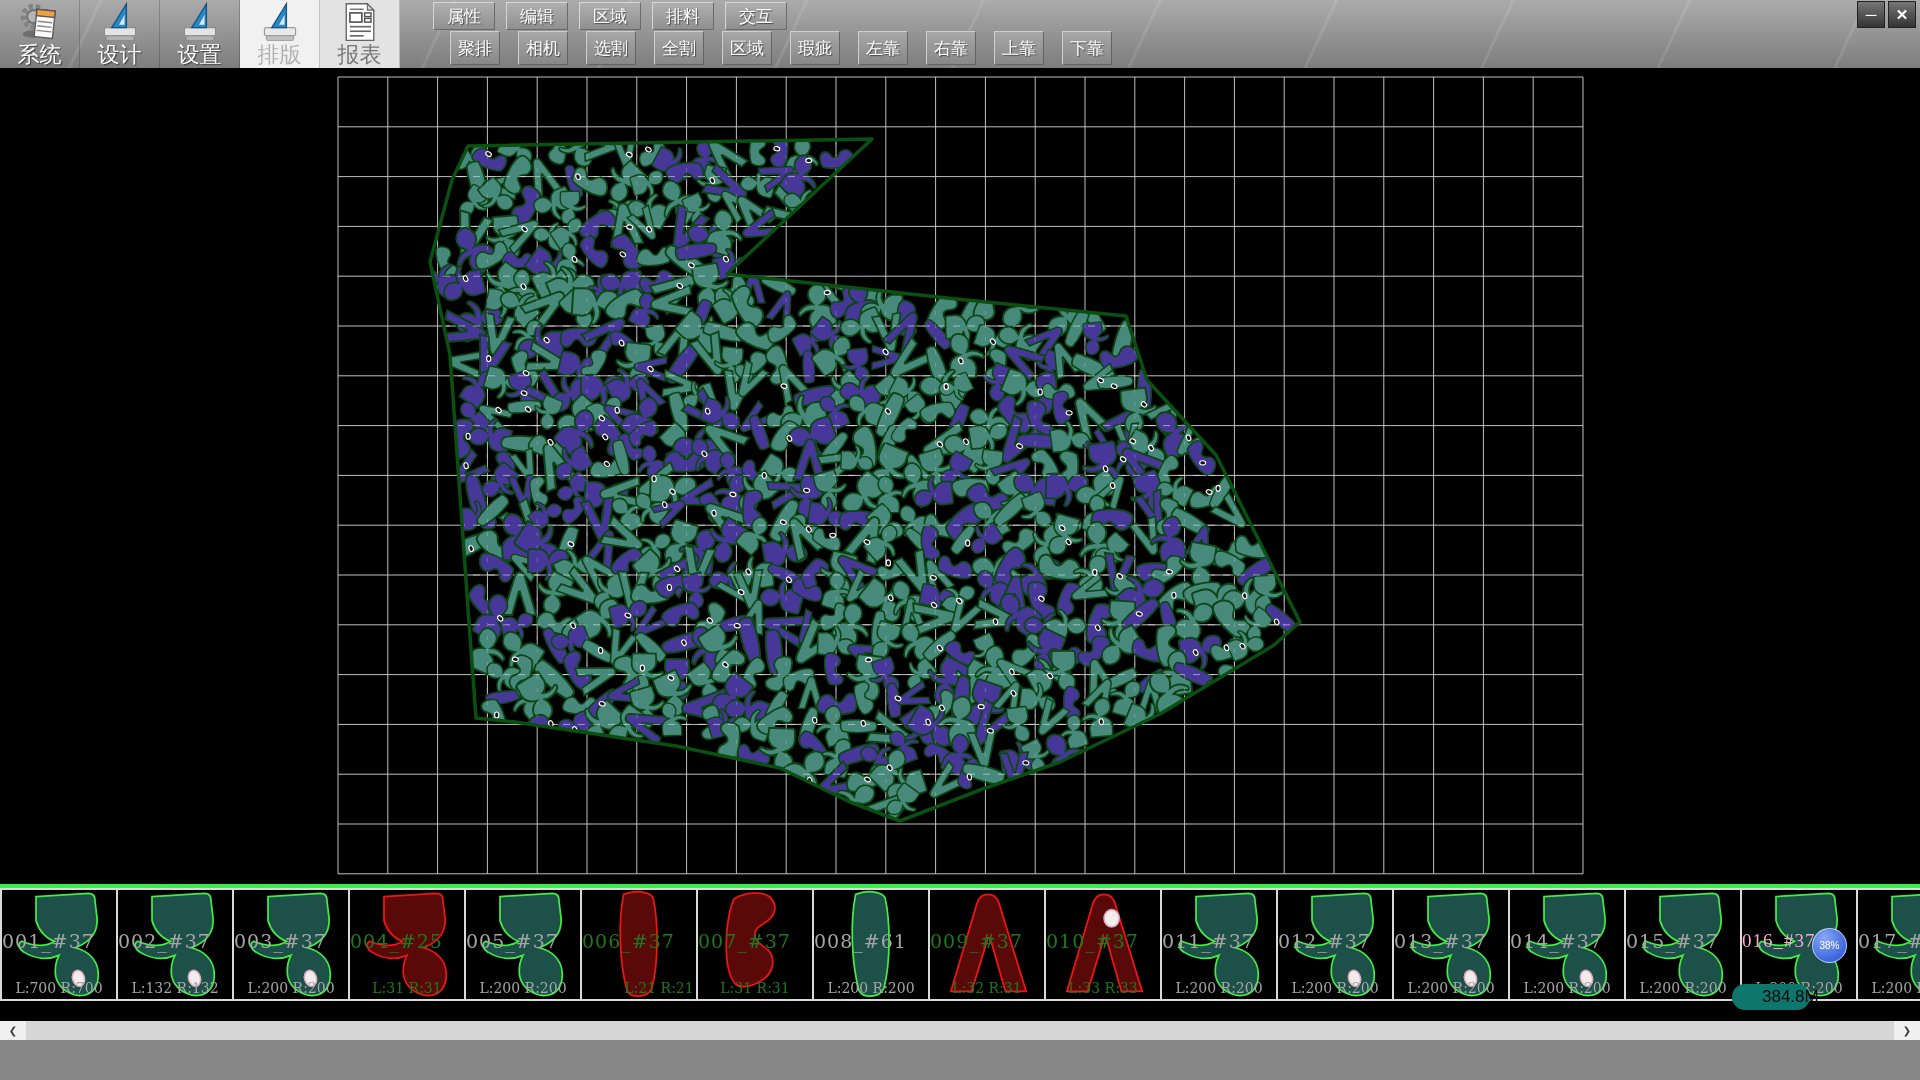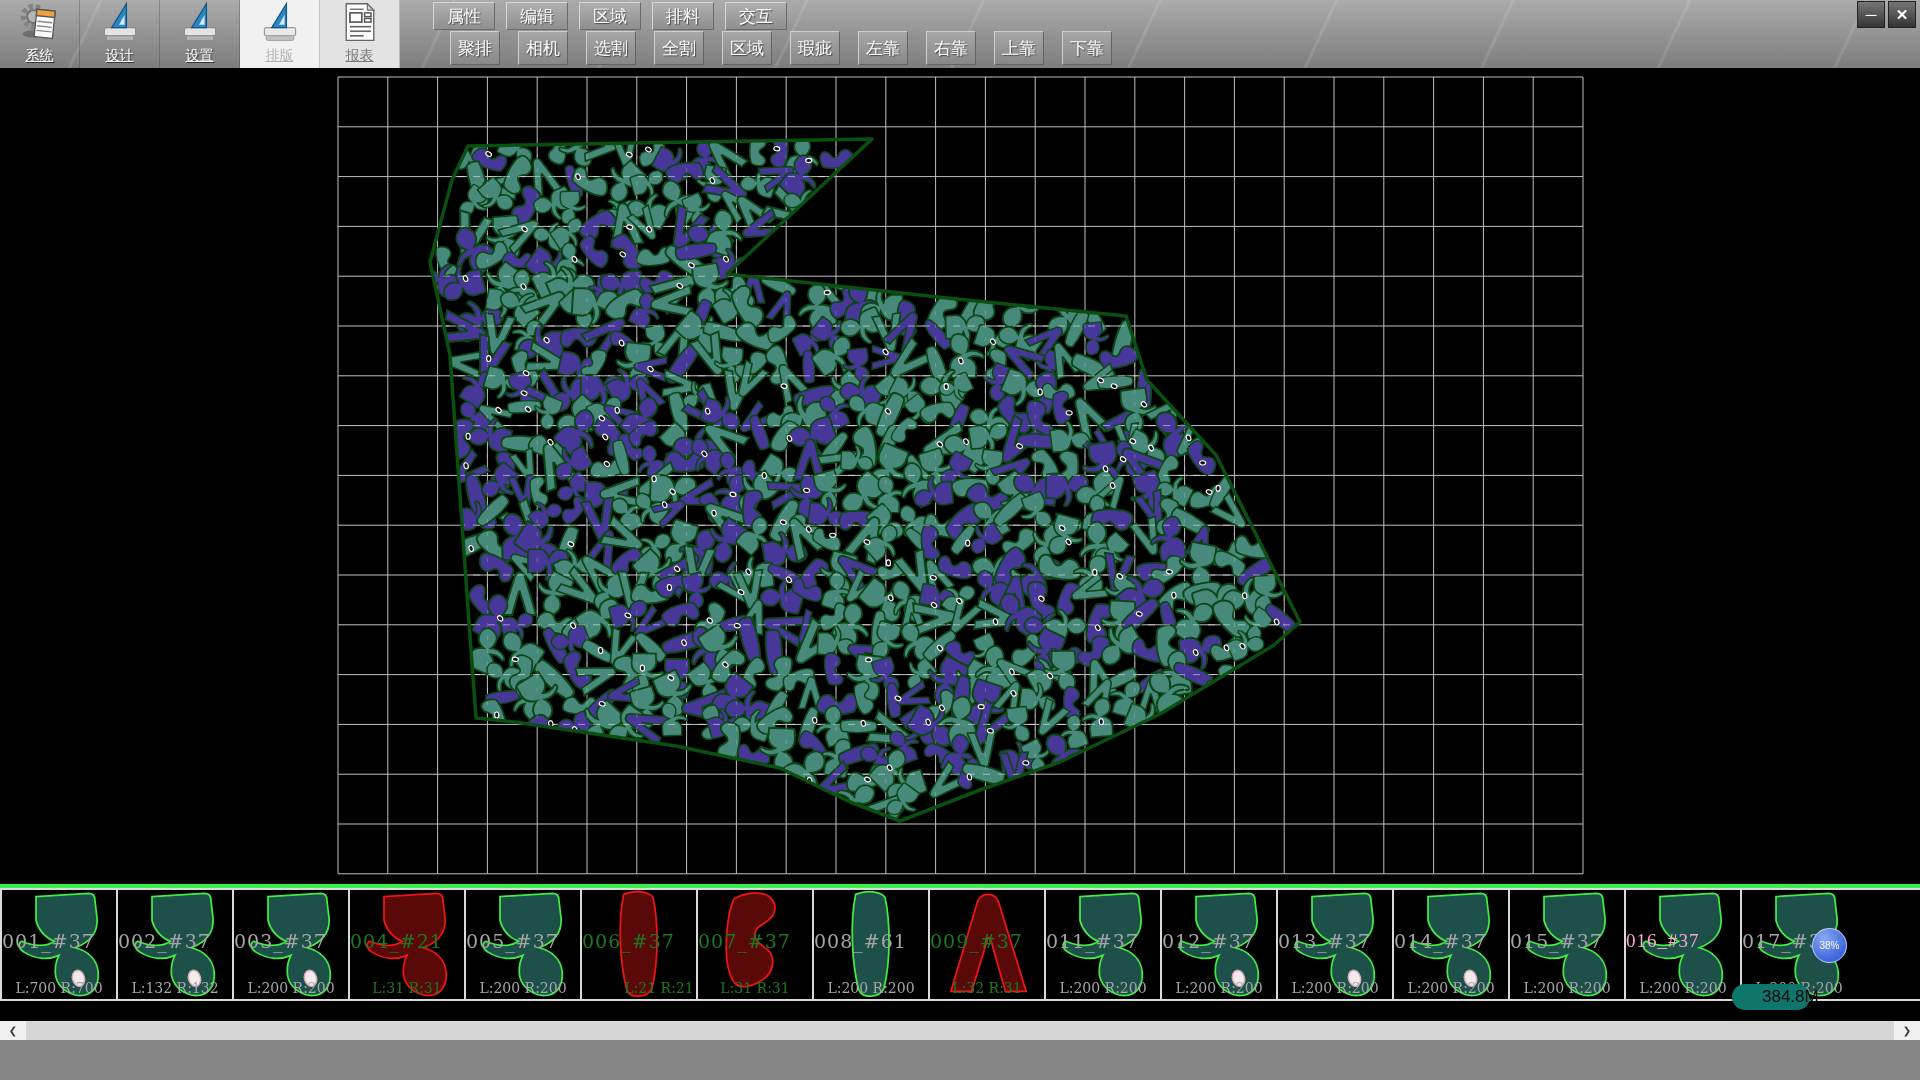--- a/index.html
+++ b/index.html
@@ -9,21 +9,21 @@
   
   #toolbar { position:absolute; left:0; top:0; width:1920px; height:68px;
              background:linear-gradient(#ababab,#7d7d7d); }
   #toolbar .streaks { position:absolute; inset:0;
       background:repeating-linear-gradient(115deg, transparent 0 90px,
                  rgba(255,255,255,.10) 90px 93px, transparent 93px 160px); }
   #apps { position:absolute; left:0; top:0; height:68px; display:flex; }
   .app { width:80px; height:68px; display:flex; flex-direction:column; align-items:center;
          justify-content:flex-start; border-right:1px solid rgba(0,0,0,.18); cursor:default; }
   .app .ic { width:44px; height:44px; margin-top:1px; }
-  .app .lbl { font-size:14px; color:#fff; text-shadow:1px 1px 1px rgba(0,0,0,.55); line-height:20px;text-decoration:underline; }
+  .app .lbl { font-size:22px; color:#fff; text-shadow:1px 1px 1px rgba(0,0,0,.55); line-height:20px; }
   .app.active { background:#f1f1f1; }
   .app.active .lbl { color:#b2b2b2; text-shadow:none; }
   .app.light { background:#e3e3e3; }
   .app.light .lbl { color:#787878; text-shadow:none; }
 
   #menu-tabs { position:absolute; left:433px; top:2px; display:flex; gap:11px; }
   .mtab { height:28px; padding:0 13px; font-size:17px; color:#fff; line-height:28px;
           text-shadow:1px 1px 1px rgba(0,0,0,.5);
           background:linear-gradient(#b0b0b0,#8f8f8f);
           border:1px solid; border-color:#d7d7d7 #6a6a6a #6a6a6a #d7d7d7; }
@@ -1013,21 +1013,21 @@
         <path d="M28,6 L76,3 C80,3 82,5 82,9 L84,26 C85,40 77,48 64,53 C76,56 84,64 85,75 C86,88 80,97 68,97 C56,96 48,88 46,79 C45,72 46,66 49,60 C40,64 28,64 17,57 C12,54 11,49 15,47 C26,52 38,52 45,47 C36,44 30,36 28,28 Z" fill="#1c5049" stroke="#43ec43" stroke-width="1.6"></path>
         <ellipse cx="67" cy="81" rx="5.5" ry="7.5" transform="rotate(-15 67 81)" fill="#f2ecec" stroke="#dca9b9" stroke-width="1.4"></ellipse>
       </svg>
       <div class="pid" style="color: rgb(166, 166, 166);">003_#37</div>
       <div class="plr" style="color: rgb(166, 166, 166);">L:200 R:200</div>
     </div>
     <div class="cell">
       <svg viewBox="0 0 100 100">
         <path d="M28,6 L76,3 C80,3 82,5 82,9 L84,26 C85,40 77,48 64,53 C76,56 84,64 85,75 C86,88 80,97 68,97 C56,96 48,88 46,79 C45,72 46,66 49,60 C40,64 28,64 17,57 C12,54 11,49 15,47 C26,52 38,52 45,47 C36,44 30,36 28,28 Z" fill="#5a0909" stroke="#f01515" stroke-width="1.6"></path>
       </svg>
-      <div class="pid" style="color: rgb(28, 122, 28);">004_#21</div>
+      <div class="pid" style="color: rgb(28, 122, 28);">004_#25</div>
       <div class="plr" style="color: rgb(28, 122, 28);">L:31 R:31</div>
     </div>
     <div class="cell">
       <svg viewBox="0 0 100 100">
         <path d="M28,6 L76,3 C80,3 82,5 82,9 L84,26 C85,40 77,48 64,53 C76,56 84,64 85,75 C86,88 80,97 68,97 C56,96 48,88 46,79 C45,72 46,66 49,60 C40,64 28,64 17,57 C12,54 11,49 15,47 C26,52 38,52 45,47 C36,44 30,36 28,28 Z" fill="#1c5049" stroke="#43ec43" stroke-width="1.6"></path>
       </svg>
       <div class="pid" style="color: rgb(166, 166, 166);">005_#37</div>
       <div class="plr" style="color: rgb(166, 166, 166);">L:200 R:200</div>
     </div>
     <div class="cell">
@@ -1050,20 +1050,28 @@
       </svg>
       <div class="pid" style="color: rgb(166, 166, 166);">008_#61</div>
       <div class="plr" style="color: rgb(166, 166, 166);">L:200 R:200</div>
     </div>
     <div class="cell">
       <svg viewBox="0 0 100 100">
         <path d="M16,93 L40,12 C42,6 45,4 50,4 C55,4 58,6 60,12 L85,93 L66,93 L52,44 L50,44 L35,93 Z" fill="#5a0909" stroke="#f01515" stroke-width="1.6"></path>
       </svg>
       <div class="pid" style="color: rgb(28, 122, 28);">009_#37</div>
       <div class="plr" style="color: rgb(28, 122, 28);">L:32 R:31</div>
+    </div>
+    <div class="cell">
+      <svg viewBox="0 0 100 100">
+        <path d="M16,93 L40,12 C42,6 45,4 50,4 C55,4 58,6 60,12 L85,93 L66,93 L52,44 L50,44 L35,93 Z" fill="#5a0909" stroke="#f01515" stroke-width="1.6"></path>
+        <ellipse cx="57" cy="26" rx="7" ry="8" transform="rotate(0 57 26)" fill="#f2ecec" stroke="#dca9b9" stroke-width="1.4"></ellipse>
+      </svg>
+      <div class="pid" style="color: rgb(28, 122, 28);">010_#37</div>
+      <div class="plr" style="color: rgb(28, 122, 28);">L:33 R:33</div>
     </div>
     <div class="cell">
       <svg viewBox="0 0 100 100">
         <path d="M28,6 L76,3 C80,3 82,5 82,9 L84,26 C85,40 77,48 64,53 C76,56 84,64 85,75 C86,88 80,97 68,97 C56,96 48,88 46,79 C45,72 46,66 49,60 C40,64 28,64 17,57 C12,54 11,49 15,47 C26,52 38,52 45,47 C36,44 30,36 28,28 Z" fill="#1c5049" stroke="#43ec43" stroke-width="1.6"></path>
       </svg>
       <div class="pid" style="color: rgb(166, 166, 166);">011_#37</div>
       <div class="plr" style="color: rgb(166, 166, 166);">L:200 R:200</div>
     </div>
     <div class="cell">
       <svg viewBox="0 0 100 100">

